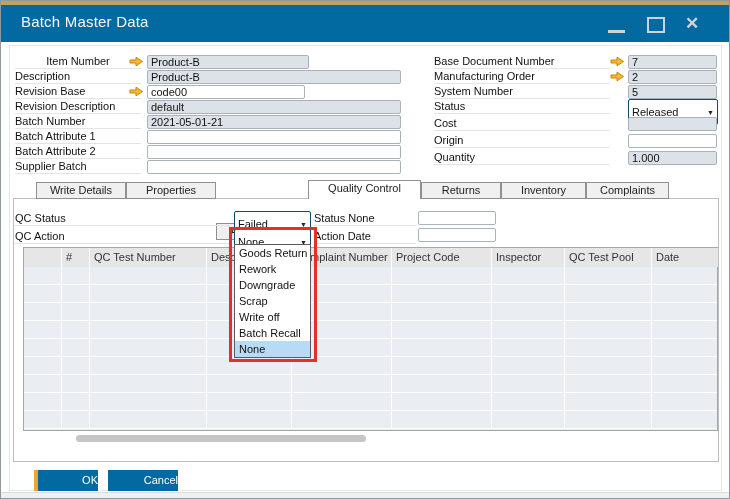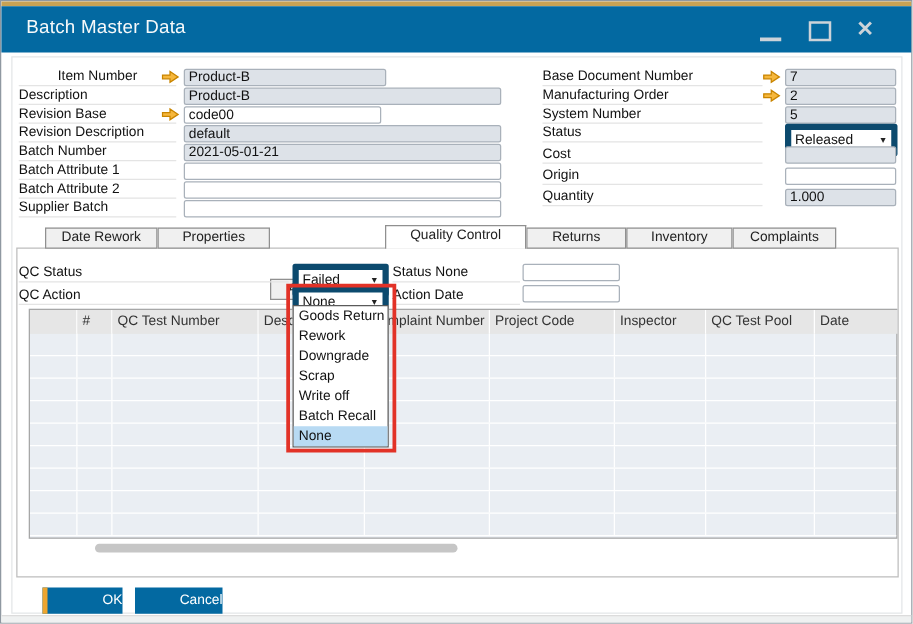--- a/index.html
+++ b/index.html
@@ -20,21 +20,21 @@
   .innerframe { left:8px; top:44px; width:713px; height:446px; border:1px solid #e3e6e8; }
 
   
   .flabel { font-size:11px; color:#111; height:14px; line-height:13px;
             border-bottom:1px solid #e4e4e4; }
   .field  { height:14px; font-size:11px; line-height:12px; padding:0 3px;
             border:1px solid #a9b1ba; border-radius:2px; background:#fff;
             font-family:"Liberation Sans",sans-serif; color:#111; width:100%; }
   .f-gray { background:#dde2e8; }
   .arrow-ic { width:15px; height:11px; cursor:pointer; }
-  .ddown { height:26px; border:5px solid #0c4a6e; border-radius:2px; background:#fff;
+  .ddown { height:26px; border:1px solid #0c4a6e; border-radius:2px; background:#fff;
            font-size:11px; line-height:13px; padding:0 3px; display:flex;
            justify-content:space-between; align-items:center; cursor:pointer; color:#111; }
   .caret { font-size:7px; color:#222; }
 
   
   .pane { left:12px; top:197px; width:706px; height:264px; background:#fff; border:1px solid #bdbdbd; z-index:1; }
   .tab { top:181px; height:17px; background:#f0f0f0; border:1px solid #909090;
          font-size:11px; text-align:center; line-height:15px; color:#222; z-index:2; cursor:pointer; }
   .tab.active { top:179px; height:19px; background:#fff; border-bottom:none; z-index:3; }
 
@@ -132,21 +132,21 @@
   <div class="abs flabel" style="left:433px;top:116px;width:176px;">Cost</div>
   <input class="abs field f-gray" style="left: 627px; top: 116px; width: 89px;" readonly="" value="">
 
   <div class="abs flabel" style="left:433px;top:133px;width:176px;">Origin</div>
   <input class="abs field" style="left: 627px; top: 133px; width: 89px;" value="">
 
   <div class="abs flabel" style="left:433px;top:150px;width:176px;">Quantity</div>
   <input class="abs field f-gray" style="left: 627px; top: 150px; width: 89px;" readonly="" value="1.000">
 
   <div class="abs pane"></div>
-  <div class="abs tab" style="left:35px;width:90px;">Date Rework</div>
+  <div class="abs tab" style="left:35px;width:90px;">Write Details</div>
   <div class="abs tab" style="left:125px;width:90px;">Properties</div>
   <div class="abs tab" style="left:215px;width:90px;margin-top:41px;">Attachments</div>
   <div class="abs tab active" style="left:307px;width:113px;">Quality Control</div>
   <div class="abs tab" style="left:420px;width:80px;">Returns</div>
   <div class="abs tab" style="left:500px;width:85px;">Inventory</div>
   <div class="abs tab" style="left:585px;width:83px;">Complaints</div>
 
   <div class="abs flabel" style="left:14px;top:211px;width:216px;z-index:2;">QC Status</div>
   <div class="abs ddown" style="left:233px;top:210px;width:77px;z-index:2;">
     <span>Failed</span>

